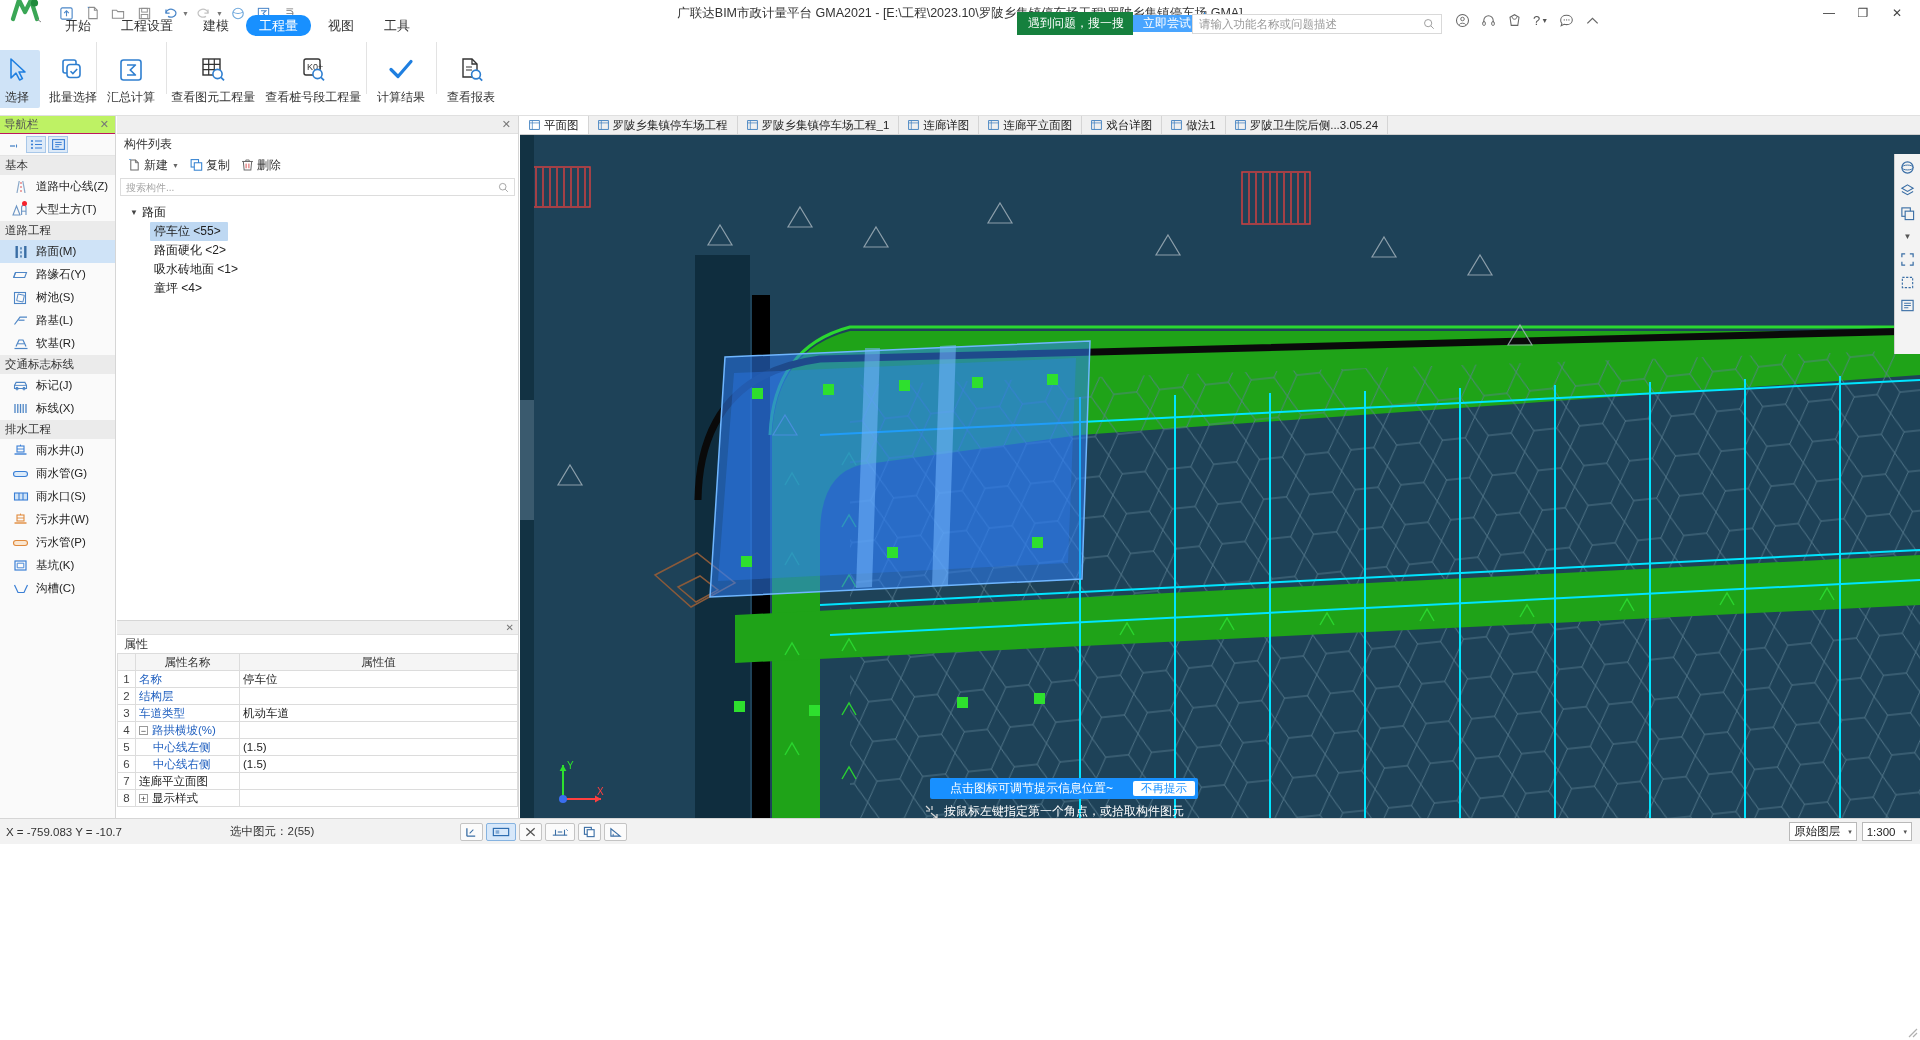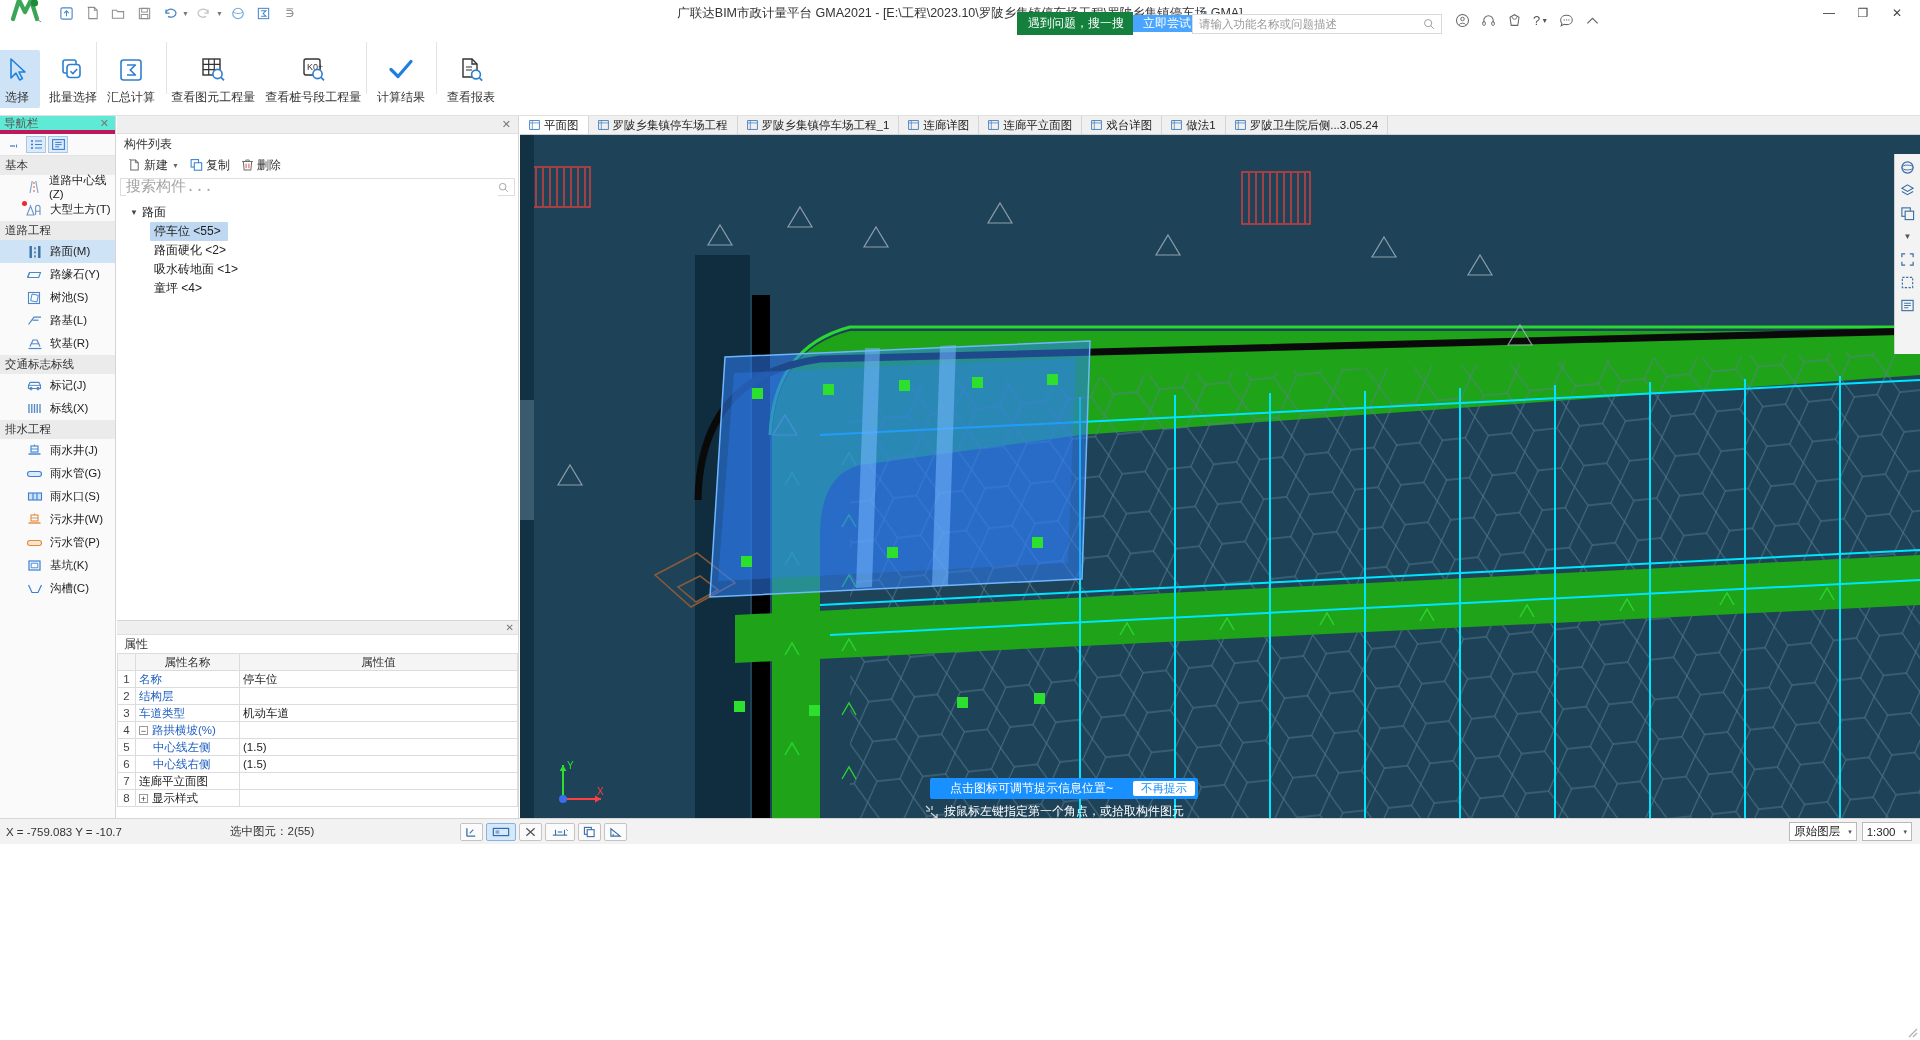--- a/index.html
+++ b/index.html
@@ -110,41 +110,41 @@
   .rbtn .ic { height: 32px; display: flex; align-items: center; justify-content: center; }
   .rbtn .lb { font-size: 12px; color: #333; margin-top: 3px; white-space: nowrap; }
 
   
   .navpanel {
     position: absolute; left: 0; top: 116px; width: 116px; height: 702px;
     background: #fafafa; border-right: 1px solid #d6d6d6;
     display: flex; flex-direction: column;
   }
   .nav-head {
-    height: 18px; background: #5eead4; display: flex; align-items: center;
-    padding: 0 4px; border-bottom: 4px solid #be185d;
+    height: 18px; background: #bef264; display: flex; align-items: center;
+    padding: 0 4px; border-bottom: 1px solid #be185d;
   }
   .nav-head .t { font-size: 11.5px; color: #555; flex: 1; }
   .nav-head .x { font-size: 11px; color: #777; cursor: pointer; padding: 0 2px; }
   .nav-toolbar {
     height: 22px; display: flex; align-items: center; gap: 2px; padding: 0 4px;
     border-bottom: 1px solid #e4e4e4; background: #fafafa;
   }
   .nav-toolbar .tb {
     width: 20px; height: 17px; display: flex; align-items: center; justify-content: center;
     border: 1px solid transparent; cursor: pointer; color: #3a7fd5; font-size: 11px;
   }
   .nav-toolbar .tb.on { background: #ddeaf8; border-color: #a8c7e8; }
   .nav-scroll { flex: 1; overflow: hidden; }
   .nav-cat {
     height: 19px; background: #ebebeb; display: flex; align-items: center;
     padding-left: 5px; font-size: 11.5px; color: #333;
   }
   .nav-item {
-    height: 23px; display: flex; align-items: center; padding-left: 26px;
+    height: 23px; display: flex; align-items: center; padding-left: 12px;
     gap: 7px; cursor: pointer; font-size: 11.5px; color: #222; position: relative;
   }
   .nav-item.sel { background: #cfe3f7; }
   .nav-item .ni { width: 17px; height: 15px; display: flex; align-items: center; justify-content: center; }
   .reddot {
     position: absolute; left: 22px; top: 3px; width: 5px; height: 5px;
     border-radius: 50%; background: #f5222d;
   }
 
   
@@ -164,22 +164,22 @@
     height: 22px; display: flex; align-items: center; gap: 3px; padding-left: 7px;
     font-size: 12px; color: #333;
   }
   .clist-tools .it { display: flex; align-items: center; gap: 3px; padding: 1px 4px; cursor: pointer; border-radius: 2px; }
   .clist-tools .caret { font-size: 7px; color: #666; margin-left: 1px; }
   .csearch {
     margin: 2px 3px 0 3px; height: 18px; border: 1px solid #ddd; background: #fff;
     display: flex; align-items: center; padding: 0 5px;
   }
   .csearch input {
-    flex: 1; border: none; outline: none; font-size: 15px; color: #555;
-    font-family: Liberation Mono, monospace;
+    flex: 1; border: none; outline: none; font-size: 10px; color: #555;
+    font-family: Liberation Sans, sans-serif;
   }
   .csearch input::placeholder { color: #a5a5a5; }
   .ctree { flex: 1; padding-top: 6px; overflow: hidden; }
   .tree-grp { height: 20px; display: flex; align-items: center; gap: 4px; padding-left: 13px;
               font-size: 12px; color: #222; cursor: pointer; }
   .tree-grp .arw { font-size: 8px; color: #444; }
   .tree-leaf {
     height: 19px; display: flex; align-items: center; padding-left: 33px;
     font-size: 12px; color: #222; cursor: pointer;
   }
@@ -364,20 +364,30 @@
   </div>
 
   <div class="logo">
     <svg width="36" height="30" viewBox="0 0 36 30">
       <path d="M3 25 L9 6 L15 18 L21 6 L27 25" fill="none" stroke="#3aa655" stroke-width="4.2" stroke-linejoin="round" stroke-linecap="round"></path>
       <circle cx="24.5" cy="9" r="3.6" fill="#1f8a3b"></circle>
       <path d="M27 25 l4 3" stroke="#888" stroke-width="1" fill="none"></path>
     </svg>
   </div>
 
+  <div class="menurow">
+    <div class="menu-items">
+      <div class="menu-item">开始</div>
+      <div class="menu-item">工程设置</div>
+      <div class="menu-item">建模</div>
+      <div class="menu-item active">工程量</div>
+      <div class="menu-item">视图</div>
+      <div class="menu-item">工具</div>
+    </div>
+  </div>
 
   <div class="promo">
     <div class="promo-l">遇到问题，搜一搜</div>
     <div class="promo-btn">立即尝试</div>
     <div class="promo-arrow"></div>
   </div>
 
   <div class="searchbox">
     <input placeholder="请输入功能名称或问题描述" style="">
     <span>

